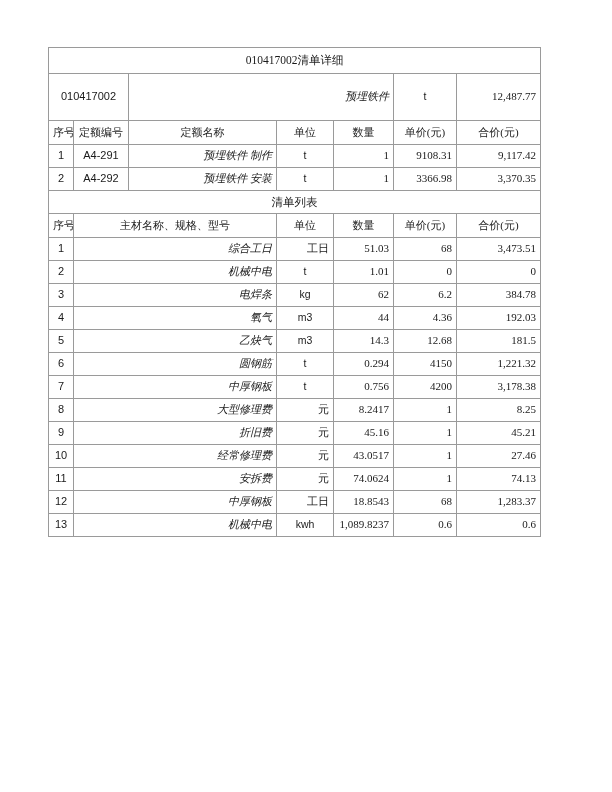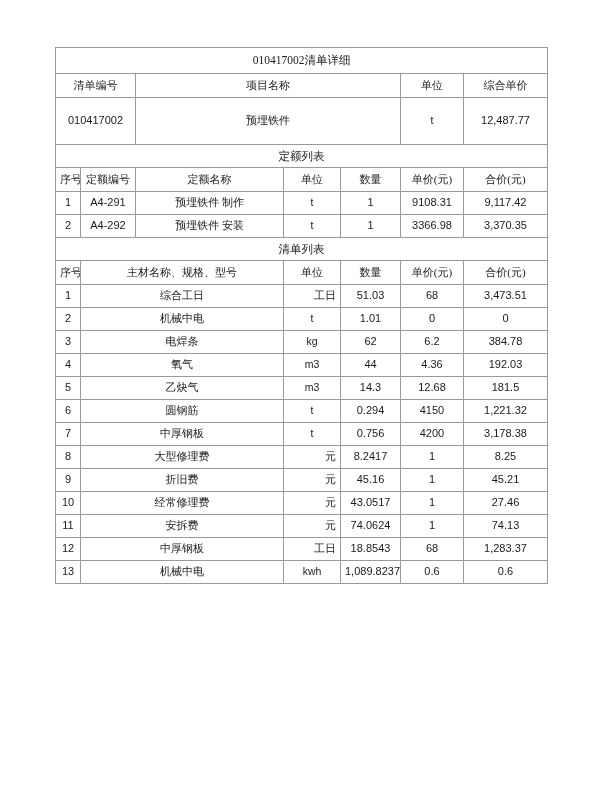--- a/index.html
+++ b/index.html
@@ -13,43 +13,43 @@
     height: 792px;
     position: relative;
     font-family: "Liberation Serif", "DejaVu Serif", serif;
     color: #1a1a1a;
     -webkit-font-smoothing: antialiased;
   }
 
   
   #detail-sheet {
     position: absolute;
-    left: 55px;
+    left: 48px;
     top: 47px;
     width: 492px;
     border-collapse: collapse;
     table-layout: fixed;
     font-size: 11px;
     line-height: 1.25;
   }
   #detail-sheet td {
     border: 1px solid #9a9a9a;
     padding: 0 4px;
     vertical-align: middle;
     overflow: hidden;
     white-space: nowrap;
   }
-  .l   { text-align: center;  }
+  .l   { text-align: right; font-style: italic;  }
 
   .doc-title     { text-align: center; height: 25px; font-size: 11.5px; }
   .section-title { text-align: center; height: 22px; font-size: 11.5px; }
   .col-head      { text-align: center; height: 23px; }
   .top-data-row  { height: 47px; }
   .data-row      { height: 23px; }
-  .num           { text-align: center; font-family: Liberation Sans, sans-serif; font-size: 11px; }
+  .num           { text-align: right; font-family: Liberation Serif, serif; font-size: 11px; }
   .unit          { text-align: center; font-family: "Liberation Sans", "DejaVu Sans", sans-serif; font-size: 10.5px; }
   .unit-cjk      { text-align: right; font-family: "Liberation Serif", "DejaVu Serif", serif; font-size: 11px; }
   .idx           { text-align: center; font-family: "Liberation Sans", "DejaVu Sans", sans-serif; font-size: 11px; }
   .code          { text-align: center; font-family: "Liberation Sans", "DejaVu Sans", sans-serif; font-size: 11px; }
 </style>
 </head>
 <body>
 
 <table id="detail-sheet">
   <colgroup>
@@ -60,37 +60,28 @@
     <col style="width:60px">
     <col style="width:63px">
     <col style="width:84px">
   </colgroup>
   <tbody>
 
     <tr>
       <td class="doc-title" colspan="7">010417002清单详细</td>
     </tr>
 
-    <tr>
-      <td class="col-head" colspan="2">清单编号</td>
-      <td class="col-head" colspan="3">项目名称</td>
-      <td class="col-head">单位</td>
-      <td class="col-head">综合单价</td>
-    </tr>
 
     <tr class="top-data-row">
       <td class="code" colspan="2">010417002</td>
       <td class="l" colspan="3">预埋铁件</td>
       <td class="unit">t</td>
       <td class="num">12,487.77</td>
     </tr>
 
-    <tr>
-      <td class="section-title" colspan="7">定额列表</td>
-    </tr>
 
     <tr>
       <td class="col-head">序号</td>
       <td class="col-head">定额编号</td>
       <td class="col-head">定额名称</td>
       <td class="col-head">单位</td>
       <td class="col-head">数量</td>
       <td class="col-head">单价(元)</td>
       <td class="col-head">合价(元)</td>
     </tr>

